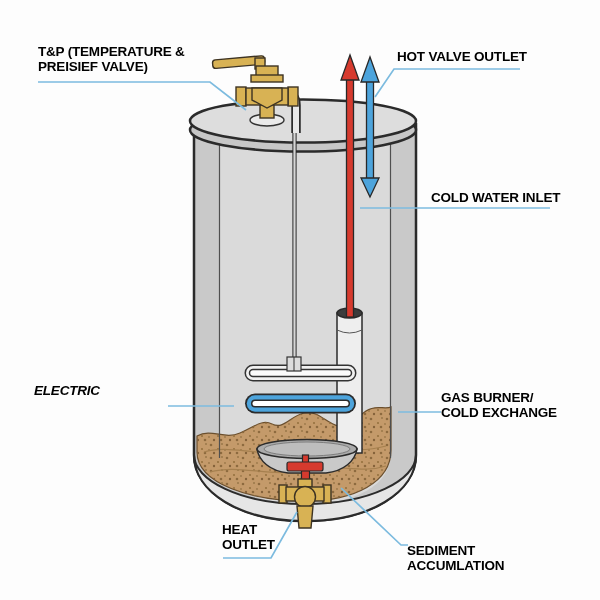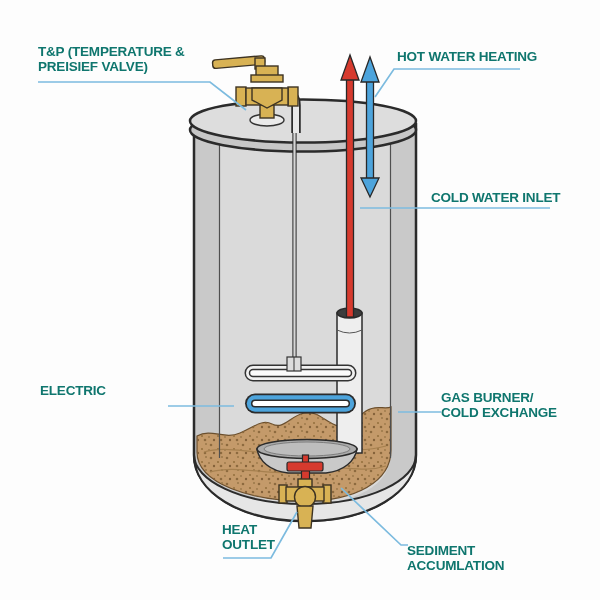--- a/index.html
+++ b/index.html
@@ -1,19 +1,19 @@
 <!DOCTYPE html>
 <html><head>
 <meta charset="utf-8">
 <style>
   html,body{margin:0;padding:0;background:#ffffff;}
   #stage{position:relative;width:600px;height:600px;background:#fdfdfd;overflow:hidden;
          font-family:"Liberation Sans", sans-serif;}
   #stage svg{position:absolute;left:0;top:0;}
-  .label{position:absolute;font-size:13.5px;font-weight:700;color:#0f766e;
+  .label{position:absolute;font-size:13.5px;font-weight:700;color:#000000;
          line-height:15px;letter-spacing:-0.2px;white-space:nowrap;}
   .label span{display:block;}
 </style>
 </head>
 <body>
 
 <div id="stage">
 
 <svg width="600" height="600" viewBox="0 0 600 600">
   <defs>
@@ -142,28 +142,28 @@
     <path d="M408,545 L401,545 L341,488" stroke="#7cbbdf"></path>
   </g>
 </svg>
 
 <div class="label" style="left:38px;top:44px;">
   <span>T&amp;P (TEMPERATURE &amp;</span>
   <span>PREISIEF VALVE)</span>
 </div>
 
 <div class="label" style="left:397px;top:49px;">
-  <span>HOT WATER HEATING</span>
+  <span>HOT VALVE OUTLET</span>
 </div>
 
 <div class="label" style="left:431px;top:190px;">
   <span>COLD WATER INLET</span>
 </div>
 
-<div class="label" style="left:40px;top:383px;">
+<div class="label" style="left:34px;top:383px;font-style:italic;">
   <span>ELECTRIC</span>
 </div>
 
 <div class="label" style="left:441px;top:390px;">
   <span>GAS BURNER/</span>
   <span>COLD EXCHANGE</span>
 </div>
 
 <div class="label" style="left:222px;top:522px;">
   <span>HEAT</span>

